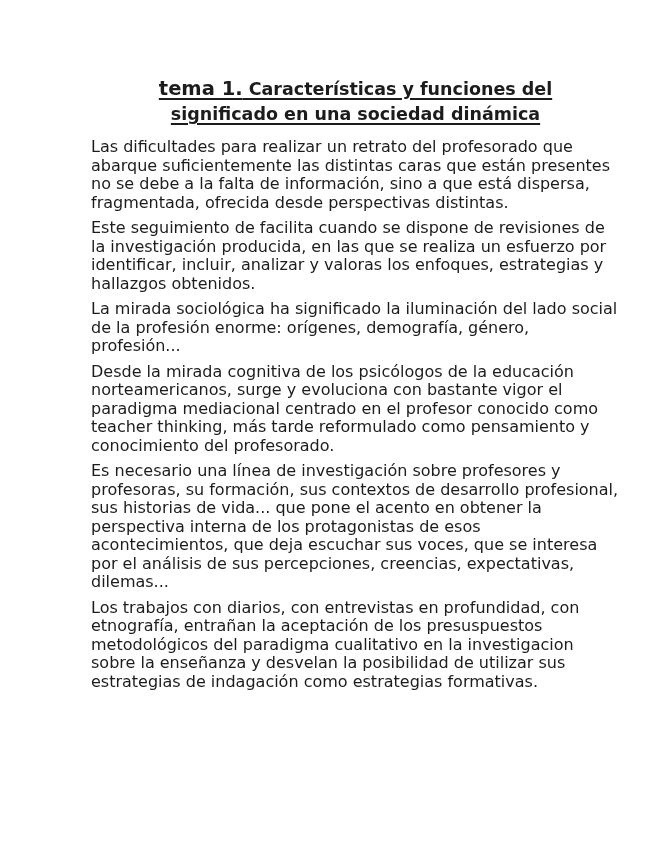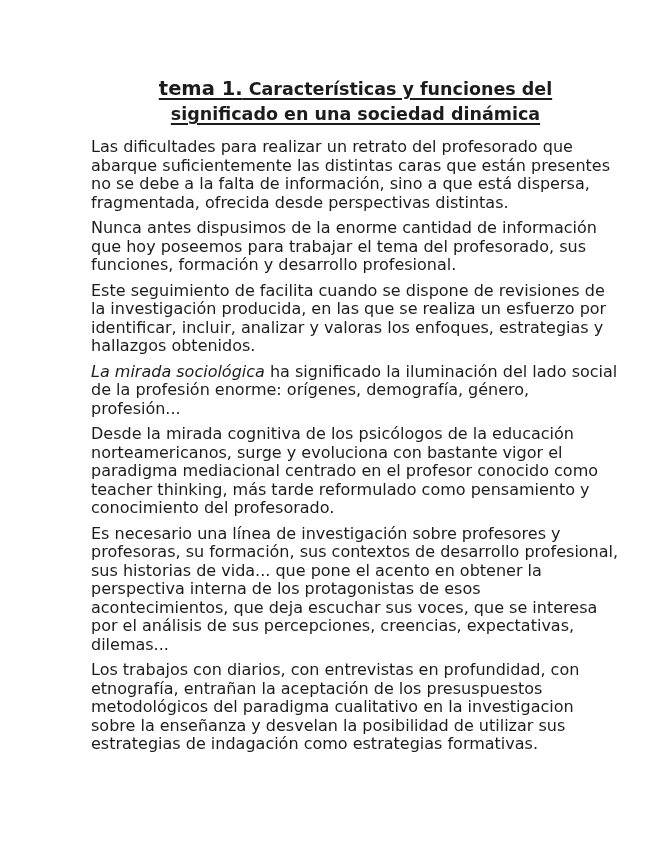--- a/index.html
+++ b/index.html
@@ -39,37 +39,35 @@
     font-size: 15.5px;
     line-height: 19px;
     margin: 0 0 12px 0;
   }
   p.para {
     font-size: 16px;
     line-height: 18.5px;
     margin: 0 0 7px 0;
   }
   .italic-lead {
-    font-style: italic;
   }
 </style>
 </head>
 <body>
 
 <div class="page">
 
   <h1 class="doc-title">
     <span><span class="title-prefix">tema 1.</span><span> Características y funciones del</span></span><br>
     <span>significado en una sociedad dinámica</span>
   </h1>
 
 
   <p class="para"><span class="italic-lead"></span><span>Las dificultades para realizar un retrato del profesorado que abarque suficientemente las distintas caras que están presentes no se debe a la falta de información, sino a que está dispersa, fragmentada, ofrecida desde perspectivas distintas.</span></p>
 
-  <p class="para"><span class="italic-lead"></span><span>Nunca antes dispusimos de la enorme cantidad de información que hoy poseemos para trabajar el tema del profesorado, sus funciones, formación y desarrollo profesional.</span></p>
 
   <p class="para"><span class="italic-lead"></span><span>Este seguimiento de facilita cuando se dispone de revisiones de la investigación producida, en las que se realiza un esfuerzo por identificar, incluir, analizar y valoras los enfoques, estrategias y hallazgos obtenidos.</span></p>
 
   <p class="para"><span class="italic-lead">La mirada sociológica</span><span> ha significado la iluminación del lado social de la profesión enorme: orígenes, demografía, género, profesión...</span></p>
 
   <p class="para"><span class="italic-lead"></span><span>Desde la mirada cognitiva de los psicólogos de la educación norteamericanos, surge y evoluciona con bastante vigor el paradigma mediacional centrado en el profesor conocido como teacher thinking, más tarde reformulado como pensamiento y conocimiento del profesorado.</span></p>
 
   <p class="para"><span class="italic-lead"></span><span>Es necesario una línea de investigación sobre profesores y profesoras, su formación, sus contextos de desarrollo profesional, sus historias de vida... que pone el acento en obtener la perspectiva interna de los protagonistas de esos acontecimientos, que deja escuchar sus voces, que se interesa por el análisis de sus percepciones, creencias, expectativas, dilemas...</span></p>
 
   <p class="para"><span class="italic-lead"></span><span>Los trabajos con diarios, con entrevistas en profundidad, con etnografía, entrañan la aceptación de los presuspuestos metodológicos del paradigma cualitativo en la investigacion sobre la enseñanza y desvelan la posibilidad de utilizar sus estrategias de indagación como estrategias formativas.</span></p>

